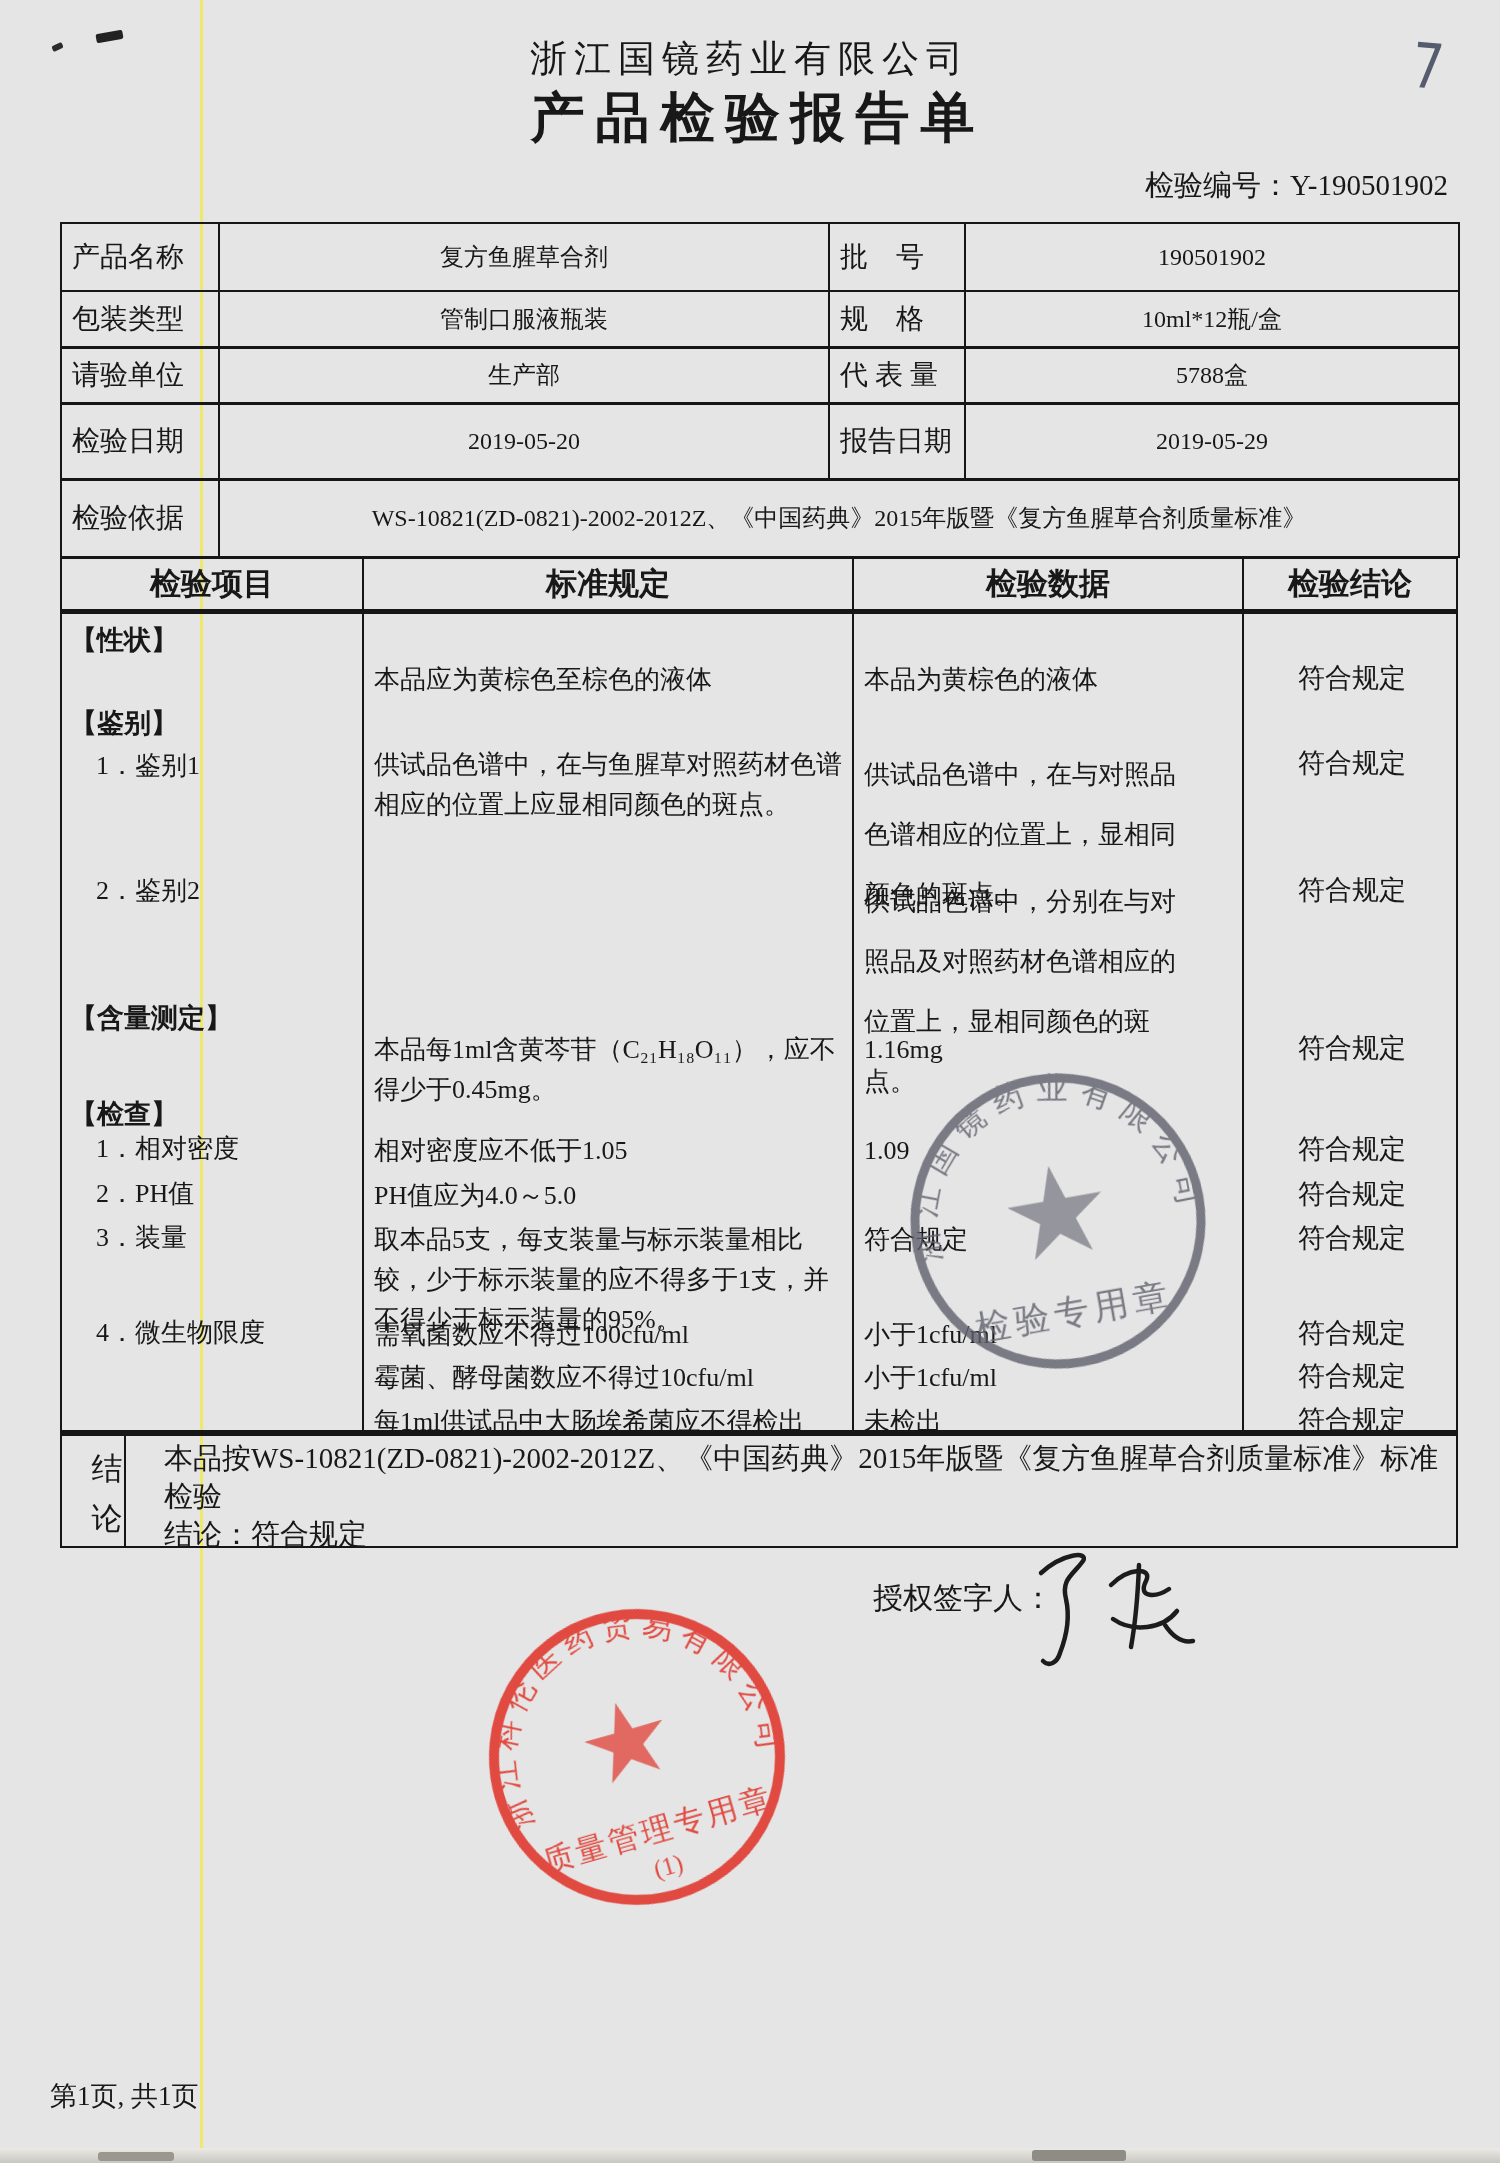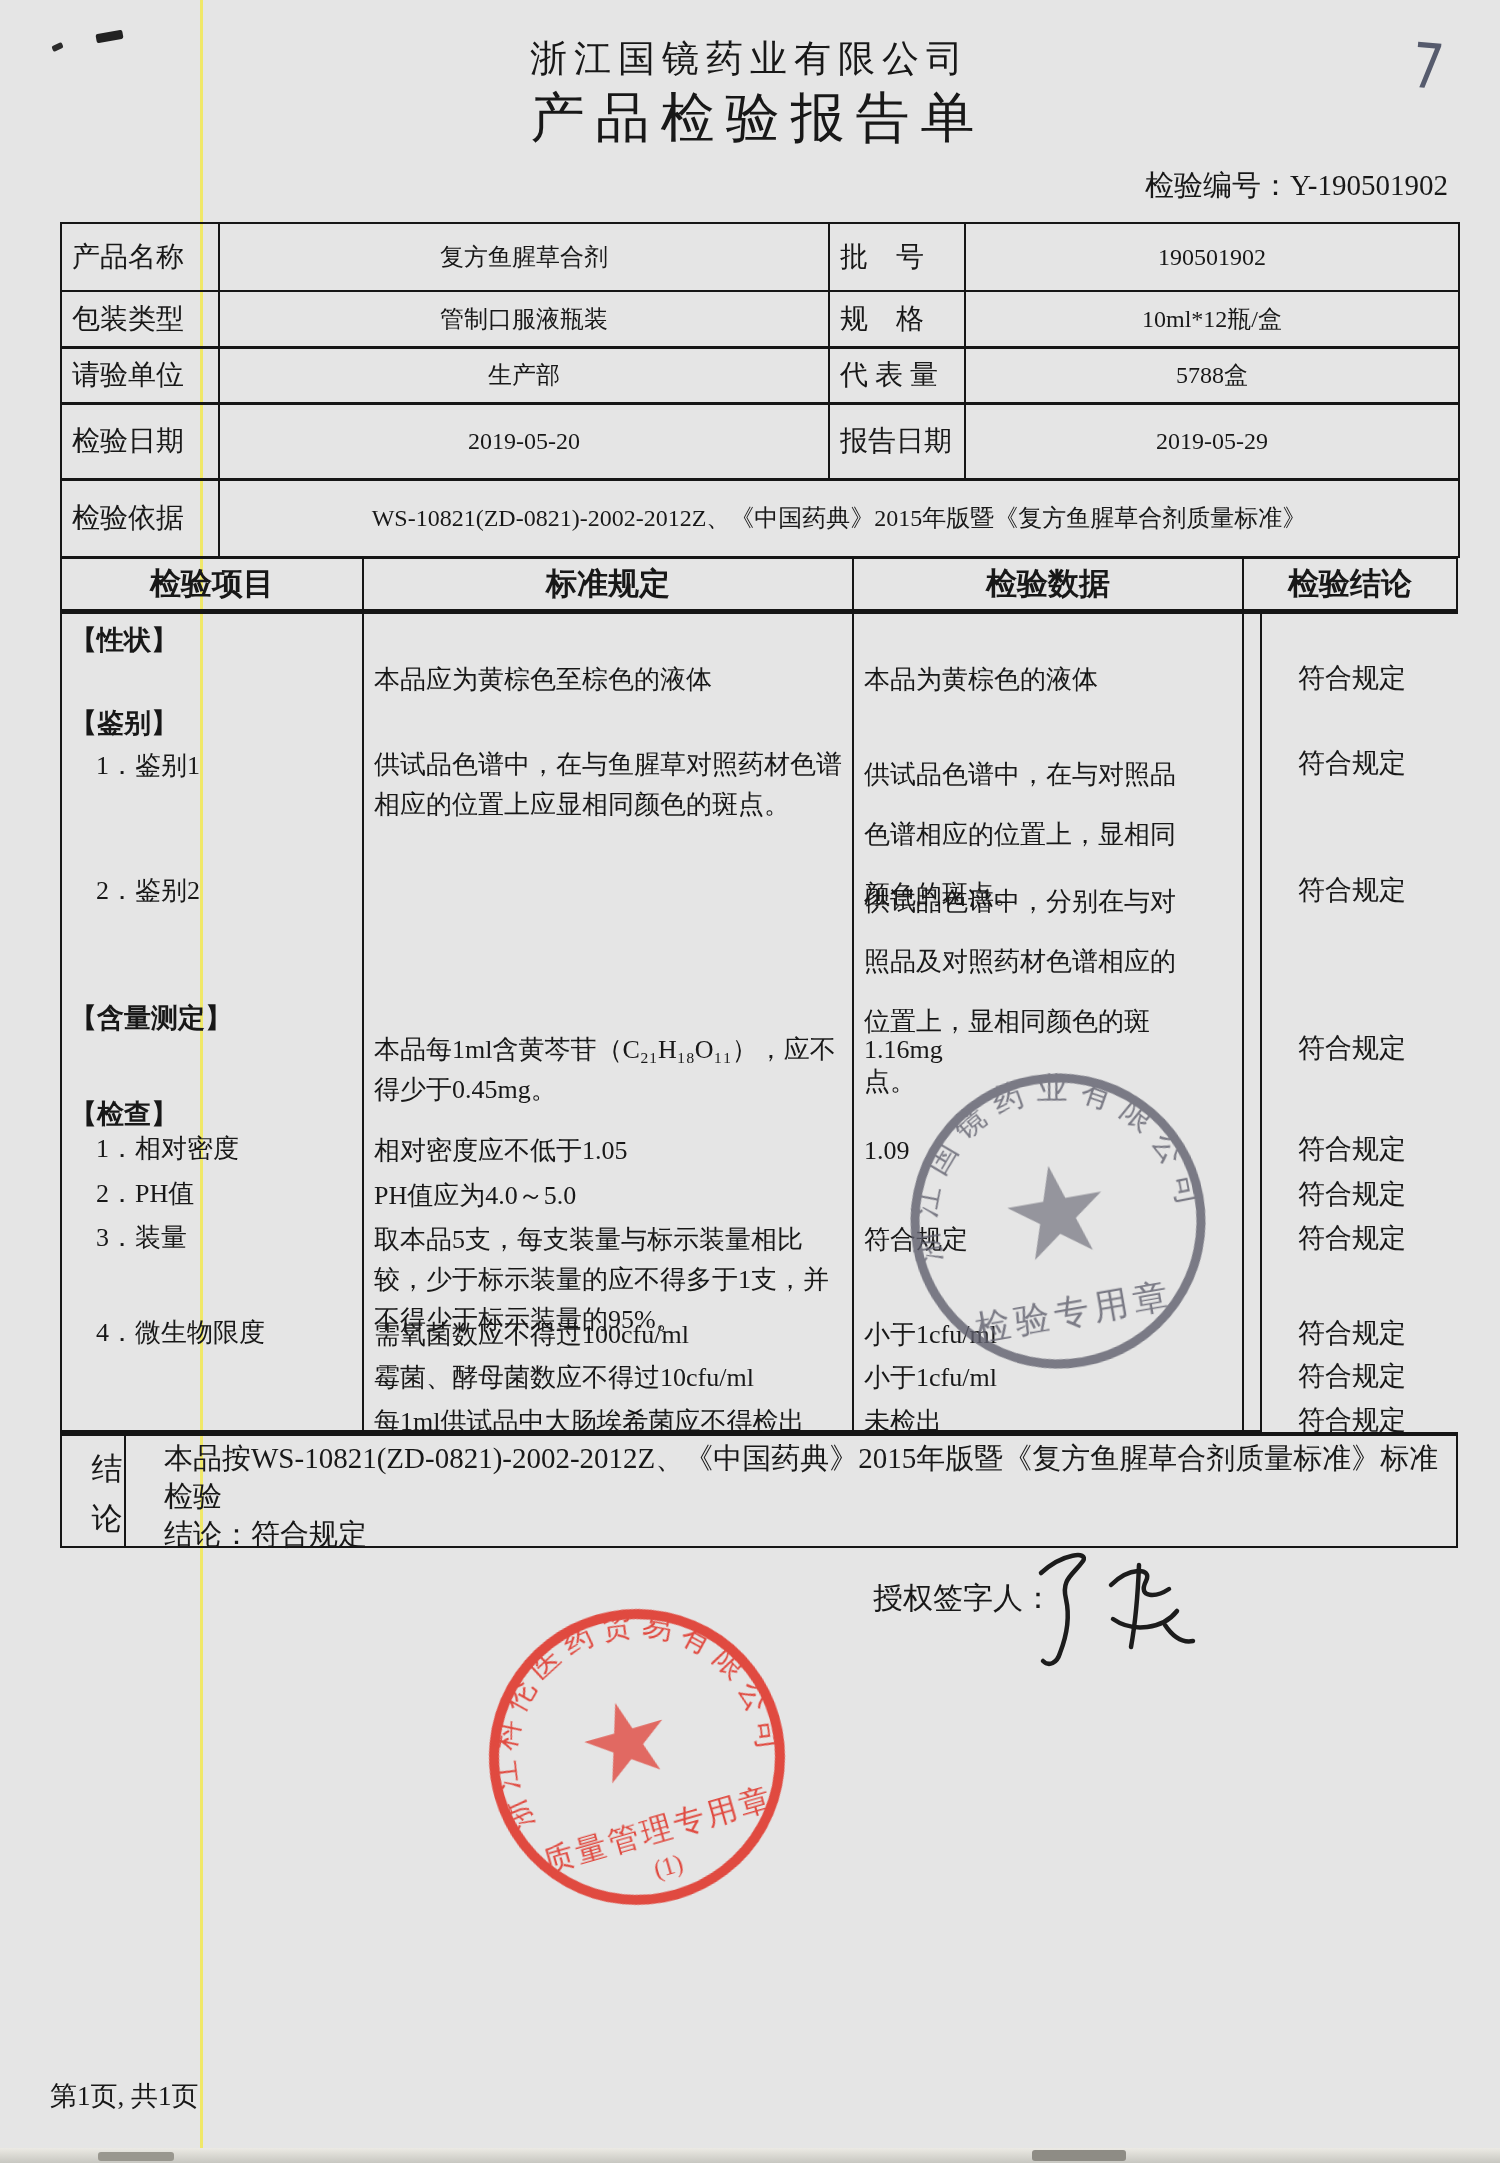--- a/index.html
+++ b/index.html
@@ -1,21 +1,21 @@
 <!DOCTYPE html>
 <html><head>
 <meta charset="utf-8">
 <style>
   html,body{margin:0;padding:0;background:#888;}
   .page{position:relative;width:1500px;height:2163px;background:#e5e5e5;overflow:hidden;
         color:#181818;font-family:"Liberation Serif","DejaVu Serif",serif;margin:0 auto;}
   .abs{position:absolute;}
   
   .company{left:0;right:0;top:34px;font-size:37px;letter-spacing:7px;text-align:center;}
-  .doc-title{left:0;right:0;top:82px;font-size:54px;font-weight:normal;letter-spacing:11px;text-align:center;padding-left:16px;}
+  .doc-title{left:0;right:0;top:82px;font-size:54px;font-weight:bold;letter-spacing:11px;text-align:center;padding-left:16px;}
   .report-no{right:52px;top:166px;font-size:29px;}
   .hw7{left:1408px;top:30px;font-size:62px;color:#565b6d;font-family:"DejaVu Sans",sans-serif;
        transform:rotate(5deg) scaleX(.8);}
   
   .yline{left:200px;top:0;width:3px;height:2163px;background:rgba(243,232,72,.8);}
   .mark1{left:52px;top:44px;width:11px;height:6px;background:#2c2c2c;transform:rotate(-24deg);border-radius:2px;}
   .mark2{left:96px;top:32px;width:27px;height:9px;background:#222;transform:rotate(-10deg);border-radius:2px;}
   .bottom-strip{left:0;top:2148px;width:1500px;height:15px;background:linear-gradient(#eceae4,#c7c7c1);}
   .smudge1{left:98px;top:2152px;width:76px;height:9px;background:#99978f;border-radius:3px;}
   .smudge2{left:1032px;top:2150px;width:94px;height:11px;background:#8e8c85;border-radius:3px;}
@@ -24,21 +24,21 @@
   table.info td{border:2px solid #161616;font-size:28px;overflow:hidden;}
   table.info td.lab{padding-left:10px;}
   table.info td.val{text-align:center;font-size:24px;}
   table.info tr.thick td{border-top-width:3px;}
   
   .mt-head{left:60px;top:556px;width:1398px;height:58px;border:2px solid #161616;border-top-width:3px;
            border-bottom:5px solid #161616;box-sizing:border-box;display:flex;}
   .mt-head .hc{font-size:31px;font-weight:bold;display:flex;align-items:center;justify-content:center;
                border-right:2px solid #161616;box-sizing:border-box;}
   .mt-head .hc:last-child{border-right:none;font-family:Liberation Mono, monospace;}
-  .mt-body{left:60px;top:614px;width:1202px;height:818px;border:2px solid #161616;border-top:none;
+  .mt-body{left:60px;top:614px;width:1398px;height:818px;border:2px solid #161616;border-top:none;
            box-sizing:border-box;font-size:26px;}
   .vline{position:absolute;top:0;bottom:0;width:2px;background:#161616;}
   .sec{position:absolute;left:8px;font-weight:bold;font-size:27px;}
   .item{position:absolute;left:34px;font-size:26px;}
   .std{position:absolute;left:312px;width:478px;line-height:40px;}
   .dat{position:absolute;left:802px;width:352px;line-height:40px;}
   .dat.wide{line-height:60px;width:330px;}
   .con{position:absolute;left:1182px;width:216px;text-align:center;font-size:27px;}
   
   .concl{left:60px;top:1432px;width:1398px;height:116px;border:2px solid #161616;border-top-width:4px;

